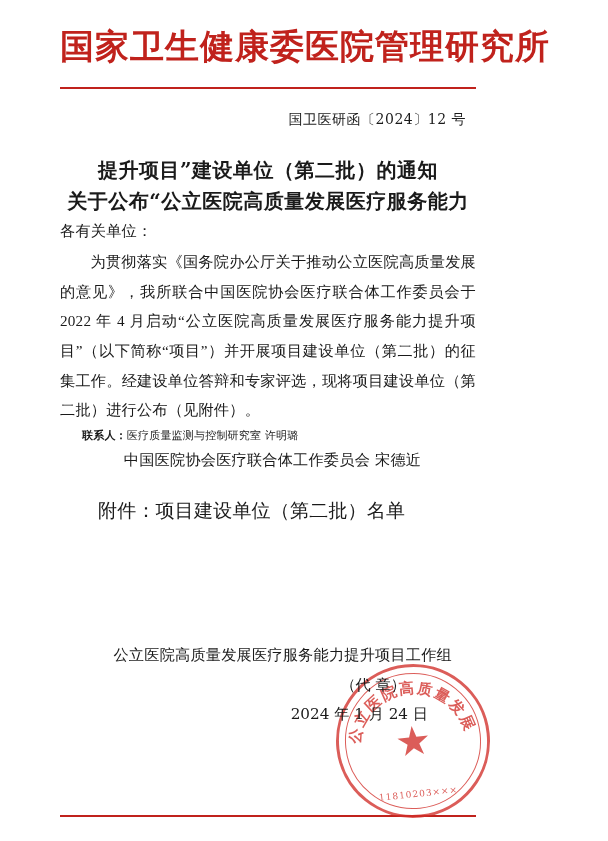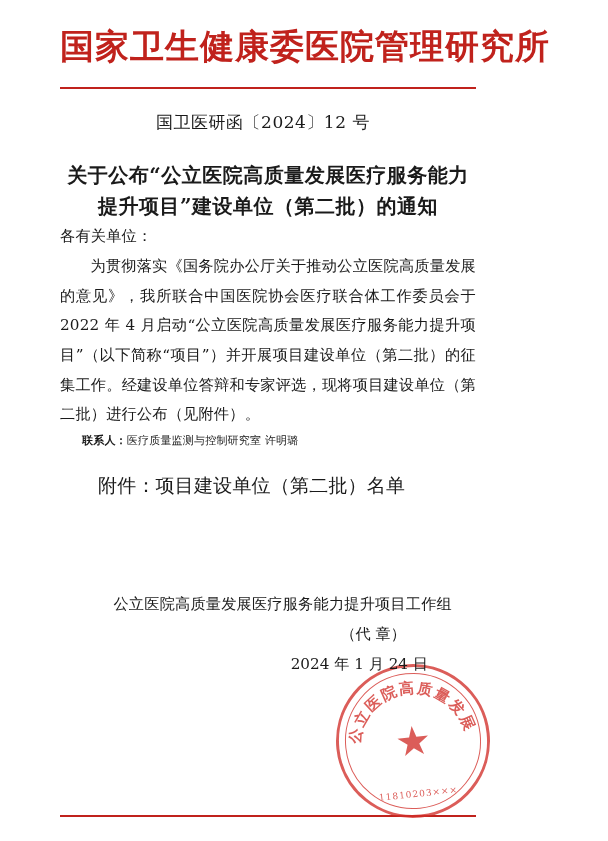--- a/index.html
+++ b/index.html
@@ -39,22 +39,22 @@
   }
   .masthead-rule {
     margin-top: 22px;
     height: 2px;
     background: #c0221c;
   }
 
   
   .doc-number {
     margin-top: 22px;
-    text-align: center;
-    font-size: 17px;
+    text-align: right;
+    font-size: 14px;
     letter-spacing: 0.5px;
     padding-right: 10px;
   }
 
   
   .doc-title {
     margin-top: 26px;
     text-align: center;
     font-size: 20px;
     font-weight: bold;
@@ -66,21 +66,21 @@
 
   
   .body-text {
     font-size: 15.2px;
     line-height: 1.95;
     letter-spacing: 0.2px;
     text-align: justify;
   }
   .p-salutation { text-indent: 0; }
   .p-indent { text-indent: 2em; }
-  .p-block { text-indent: 2em; }
+  .p-block { text-indent: 2em; font-family: Liberation Serif, serif; }
 
   .contact-line {
     text-indent: 2em;
     font-size: 11px;
     line-height: 1.95;
   }
   .contact-line .label { font-weight: bold; }
   .contact-sub {
     text-indent: 4.2em;
     font-size: 15.2px;
@@ -89,21 +89,21 @@
 
   .attachment {
     margin-top: 16px;
     text-indent: 2em;
     font-size: 19px;
     line-height: 1.95;
   }
 
   
   .signature {
-    margin-top: 86px;
+    margin-top: 112px;
     text-align: right;
     font-size: 15.2px;
     line-height: 1.95;
     padding-right: 24px;
     position: relative;
     z-index: 2;
   }
   .signature div { white-space: nowrap; }
   .sig-org { letter-spacing: 0.2px; }
   .sig-sub { padding-right: 46px; }
@@ -176,31 +176,32 @@
 <div class="page">
 
   <div class="masthead">
     <div class="masthead-title">国家卫生健康委医院管理研究所</div>
     <div class="masthead-rule"></div>
   </div>
 
   <div class="doc-number">国卫医研函〔2024〕12 号</div>
 
   <div class="doc-title">
+    <span>提升项目”建设单位（第二批）的通知</span>
     <span>关于公布“公立医院高质量发展医疗服务能力</span>
-    <span>提升项目”建设单位（第二批）的通知</span>
   </div>
 
   <div class="body-text">
     <div class="p-salutation">各有关单位：</div>
     <div class="p-block">为贯彻落实《国务院办公厅关于推动公立医院高质量发展的意见》，我所联合中国医院协会医疗联合体工作委员会于 2022 年 4 月启动“公立医院高质量发展医疗服务能力提升项目”（以下简称“项目”）并开展项目建设单位（第二批）的征集工作。经建设单位答辩和专家评选，现将项目建设单位（第二批）进行公布（见附件）。</div>
 
     <div class="contact-line">
       <span class="label">联系人：</span><span>医疗质量监测与控制研究室  许明璐</span>
     </div>
+    <div class="contact-sub">中国医院协会医疗联合体工作委员会    宋德近</div>
 
 
     <div class="attachment">附件：项目建设单位（第二批）名单</div>
   </div>
 
   <div class="seal">
     <div class="seal-inner"></div>
     <svg class="seal-arc" viewBox="0 0 148 148">
       <defs>
         <path id="arcpath" d="M 20,80 A 54,54 0 0 1 128,80"></path>

